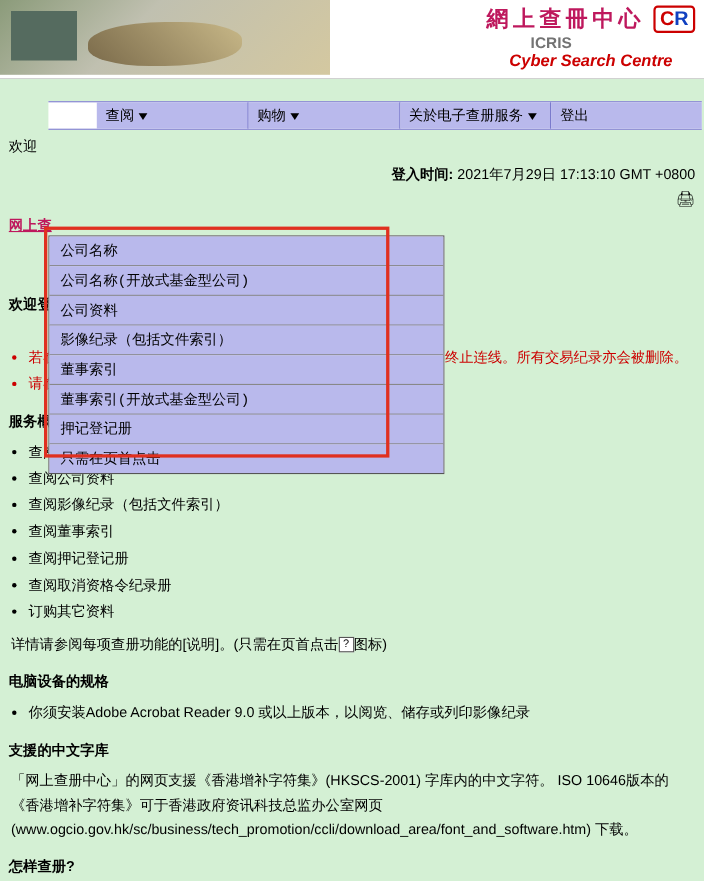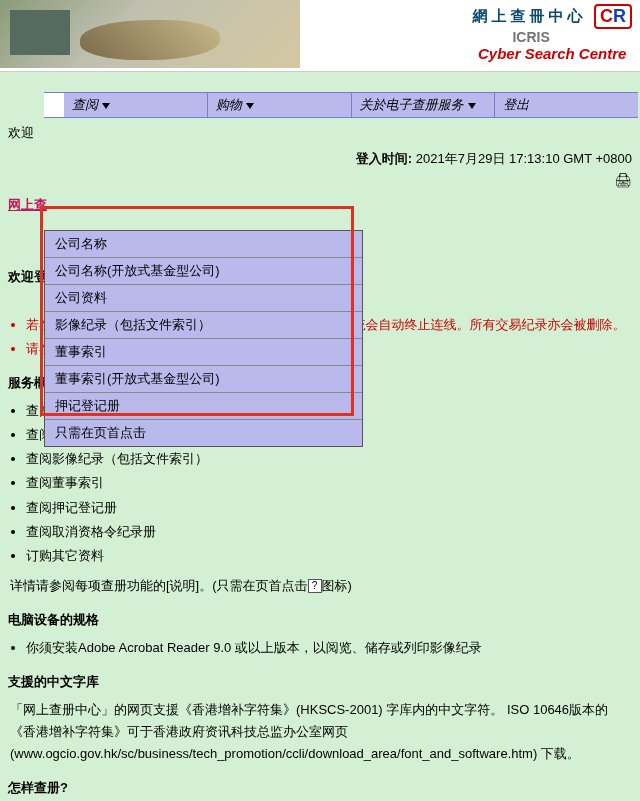--- a/index.html
+++ b/index.html
@@ -2,47 +2,47 @@
 <html><head>
 <meta charset="utf-8">
 <style>
   * { box-sizing: border-box; }
   body { margin: 0; font-family: "Microsoft YaHei", Arial, sans-serif; font-size: 13px; background: #d4f0d4; color: #000; width: 640px; }
   .header { background: #fff; height: 72px; position: relative; border-bottom: 1px solid #ccc; }
   .header-img { position: absolute; left: 0; top: 0; width: 300px; height: 68px; background: linear-gradient(135deg, #8b9b7a 0%, #c0c0b0 40%, #d4c8a0 100%); }
   .header-img::before { content:""; position:absolute; left:10px; top:10px; width:60px; height:45px; background:#556b5f; }
   .header-img::after { content:""; position:absolute; left:80px; top:20px; width:140px; height:40px; background:linear-gradient(45deg,#7a6a4a,#c8b888); border-radius:50% 40% 50% 40%; }
   .header-right { position: absolute; right: 8px; top: 4px; text-align: center; }
-  .brand-cn { color: #0c4a6e; font-size: 15px; font-weight: bold; letter-spacing: 4px; display:inline-block; vertical-align:middle;}
+  .brand-cn { color: #be185d; font-size: 20px; font-weight: bold; letter-spacing: 4px; display:inline-block; vertical-align:middle;}
   .crbox { display:inline-block; border:2px solid #cc0000; border-radius:4px; padding:0 4px; font-size:18px; font-weight:bold; margin-left:4px; vertical-align:middle;}
   .crbox .c { color:#cc0000;} .crbox .r { color:#1040c0;}
   .brand-en1 { color:#737373; font-size:14px; font-weight:bold; text-align:left; margin-left:40px;}
   .brand-en2 { color:#cc0000; font-size:15px; font-style:italic; font-weight:bold;}
   .menubar { display:flex; background:#fff; border-top:1px solid #7a7acc; border-bottom:1px solid #7a7acc; }
   .menubar-cell { flex:1; background:#b9b9ec; border-right:1px solid #7a7acc; padding:3px 8px; font-size:13px; color:#000; cursor:pointer; position:relative; white-space:nowrap;}
   .menubar-cell:last-child { border-right:none;}
   .tri { display:inline-block; width:0; height:0; border-left:4px solid transparent; border-right:4px solid transparent; border-top:6px solid #000; margin-left:4px; vertical-align:middle;}
-  .dropdown { position:absolute; top:112px; left:44px; width:319px; border:1px solid #555; background:#fff; z-index:10;}
+  .dropdown { position:absolute; top:96px; left:44px; width:360px; border:1px solid #555; background:#fff; z-index:10;font-family:Liberation Mono, monospace;}
   .dropdown-item { background:#b9b9ec; border-bottom:1px solid #888; padding:4px 10px; font-size:13px; cursor:pointer;}
   .dropdown-item:last-child{border-bottom:none;}
   .redbox { position:absolute; top:88px; left:40px; width:314px; height:210px; border:3px solid #e03020; pointer-events:none; z-index:11;}
   .content { position:relative; padding:0; }
   .row-login { padding:6px 8px; font-size:13px; }
   .login-time { text-align:right; padding:2px 8px; }
   .printicon { float:right; margin:2px 8px 0 0; font-size:14px;}
   .clear { clear:both; }
   .section-title { background:#d4f0d4; font-weight:bold; padding:8px 8px 4px; color:#be185d; text-decoration:underline;}
   .plain-title { font-weight:bold; padding:10px 8px 4px;}
   .para { padding:4px 10px; line-height:1.7;}
   ul.bul { margin:4px 0 4px 26px; padding:0;}
   ul.bul li { margin:2px 0; line-height:1.7;}
   .red { color:#cc0000;}
   .helpicon { display:inline-block; border:1px solid #555; width:14px; height:14px; font-size:10px; line-height:12px; text-align:center; background:#fff; vertical-align:middle;}
   .menubar-wrap{ padding:0; position:relative;}
-  .pad-left{padding-left:20px;font-style:italic;}
+  .pad-left{padding-left:44px;}
 </style>
 </head>
 <body>
 
 <div class="header">
   <div class="header-img"></div>
   <div class="header-right">
     <div>
       <span class="brand-cn">網上查冊中心</span>
       <span class="crbox"><span class="c">C</span><span class="r">R</span></span>

